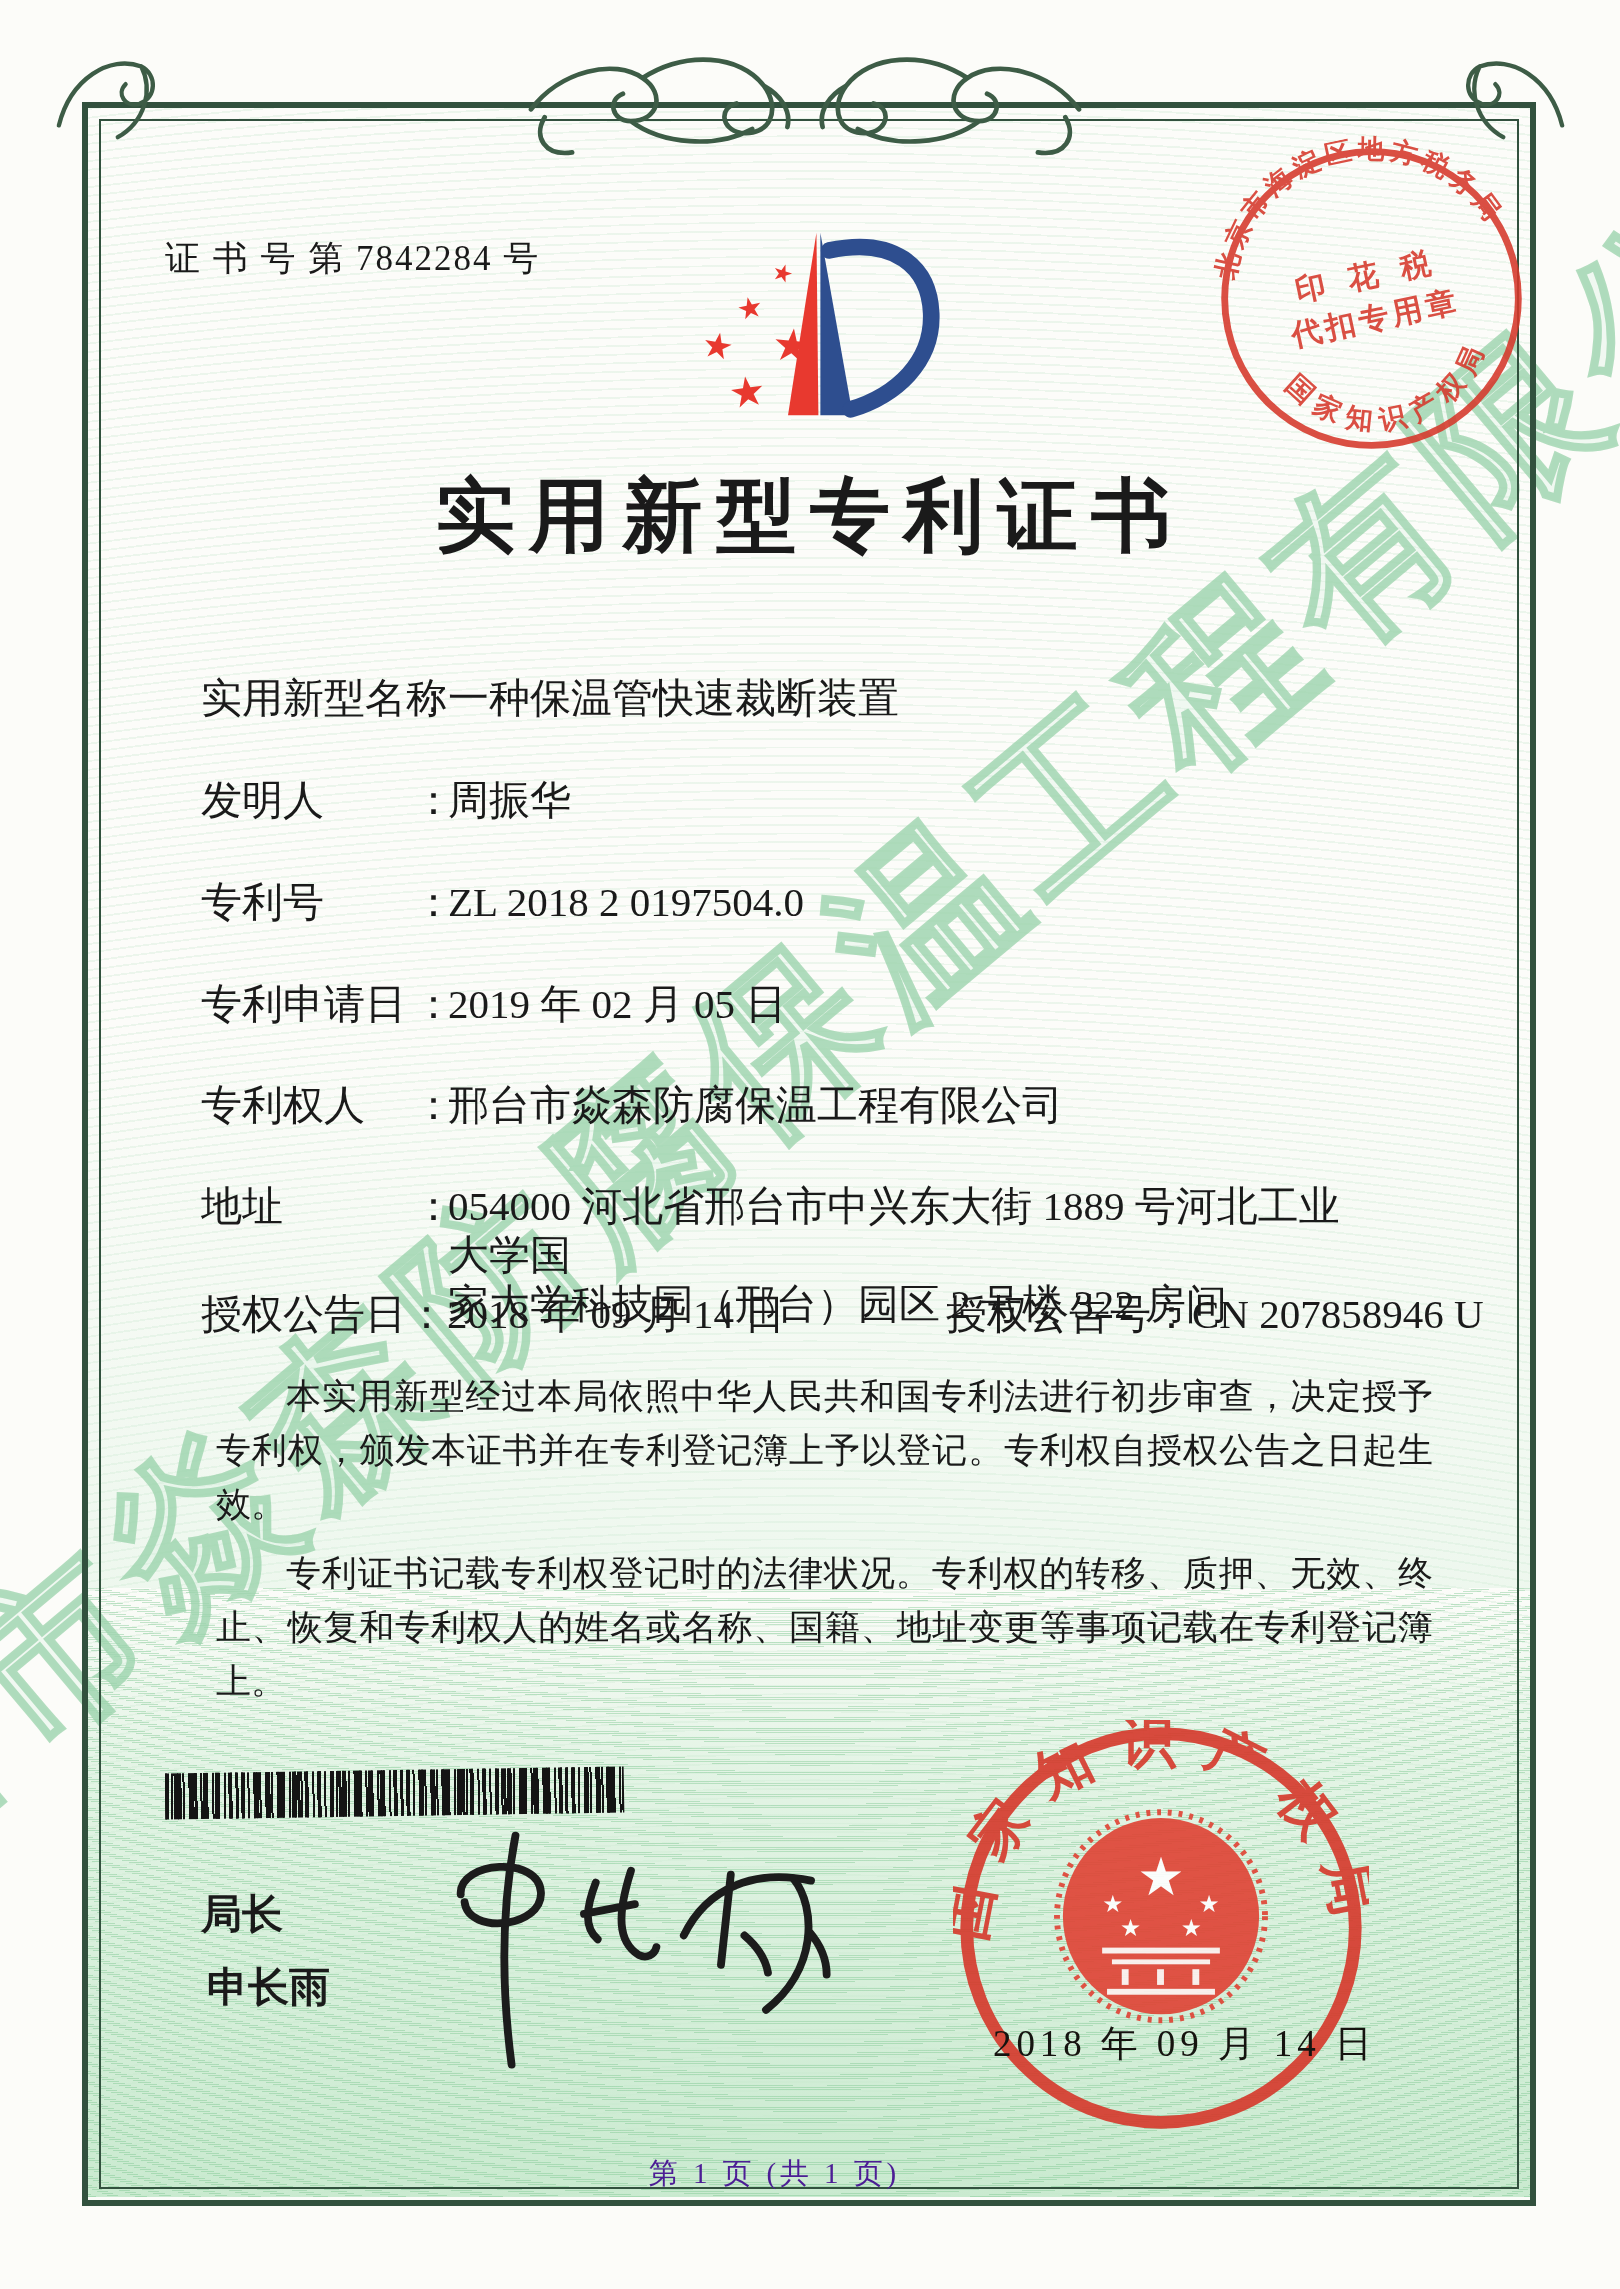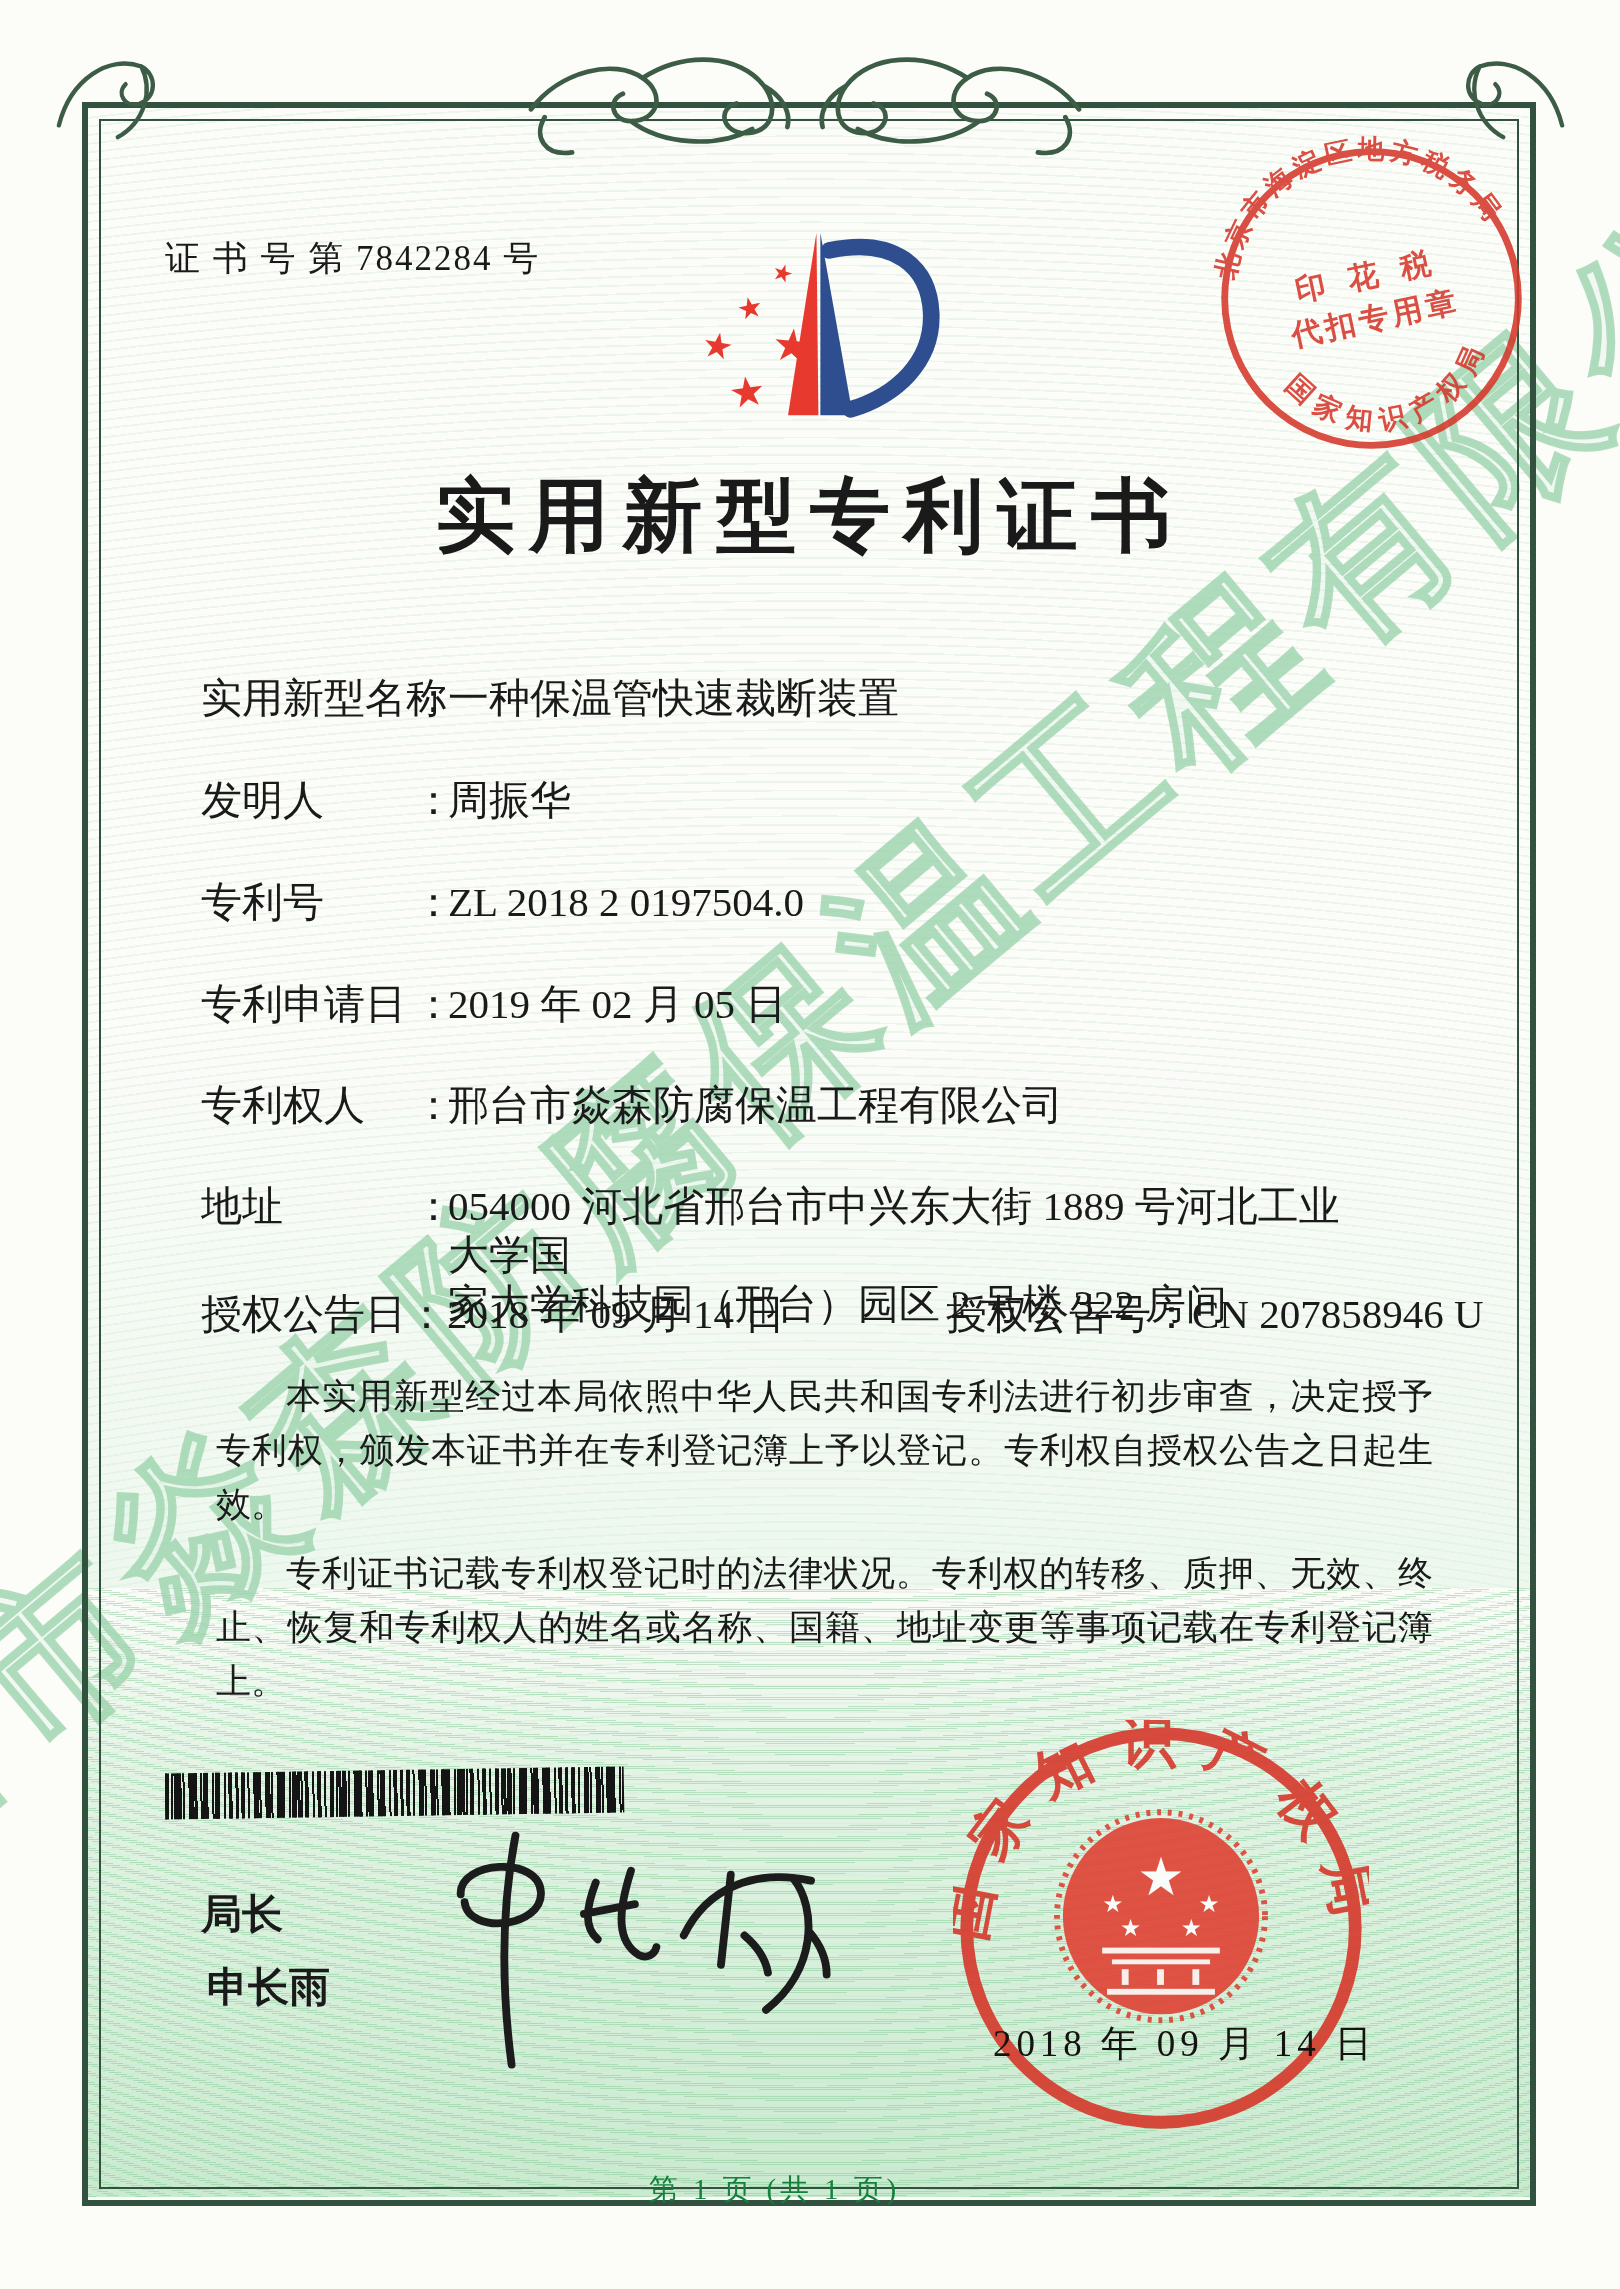--- a/index.html
+++ b/index.html
@@ -88,21 +88,21 @@
   .issuer-title{left:201px;top:1887px;font-family:"Liberation Sans","DejaVu Sans",sans-serif;
     font-size:41px;font-weight:600;z-index:4;}
   .issuer-name{left:201px;top:1960px;font-family:"Liberation Sans","DejaVu Sans",sans-serif;
     font-size:41px;font-weight:600;z-index:4;margin-left:6px;}
   .signature{left:421px;top:1818px;z-index:6;}
   
   .seal{left:953px;top:1720px;width:416px;height:416px;opacity:.9;z-index:5;}
   .seal-date{left:993px;top:2019px;font-size:37px;letter-spacing:4.9px;color:#15130f;z-index:6;}
   
   .footer-page{left:0;top:2154px;width:1549px;text-align:center;
-    font-size:29px;letter-spacing:3.9px;color:#15803d;z-index:4;margin-top:16px;}
+    font-size:29px;letter-spacing:3.9px;color:#4c1d95;z-index:4;}
 </style>
 </head>
 <body>
 
 <div class="abs waves-all"></div>
 <div class="abs waves-mid"></div>
 <div class="abs waves-bottom"></div>
 <div class="abs watermark">邢台市焱森防腐保温工程有限公司</div>
 
 <div class="abs frame-outer"></div>

